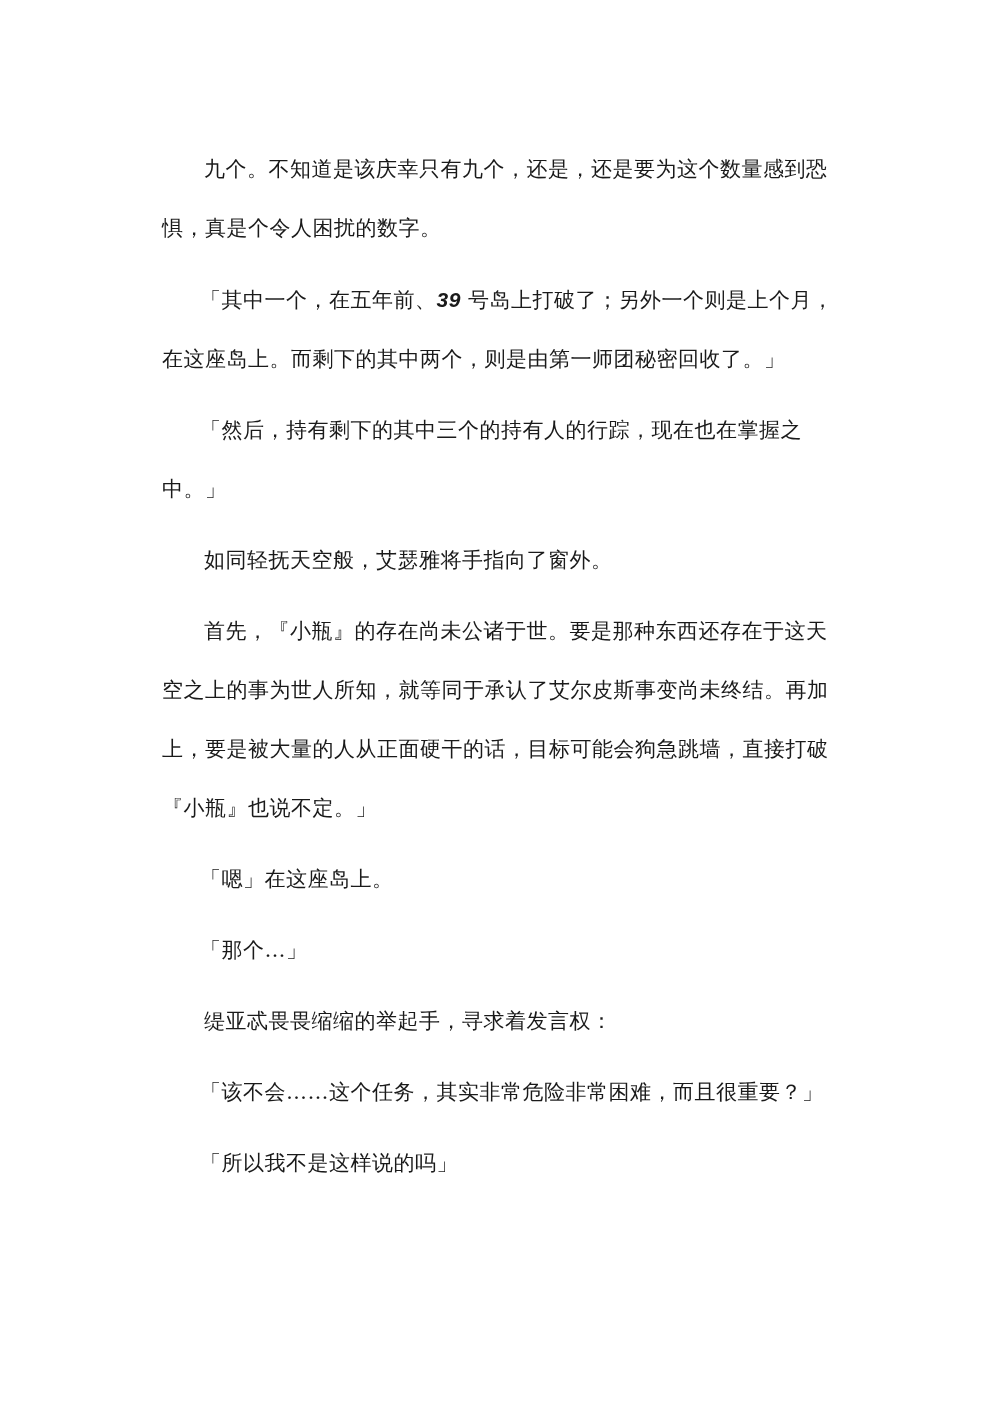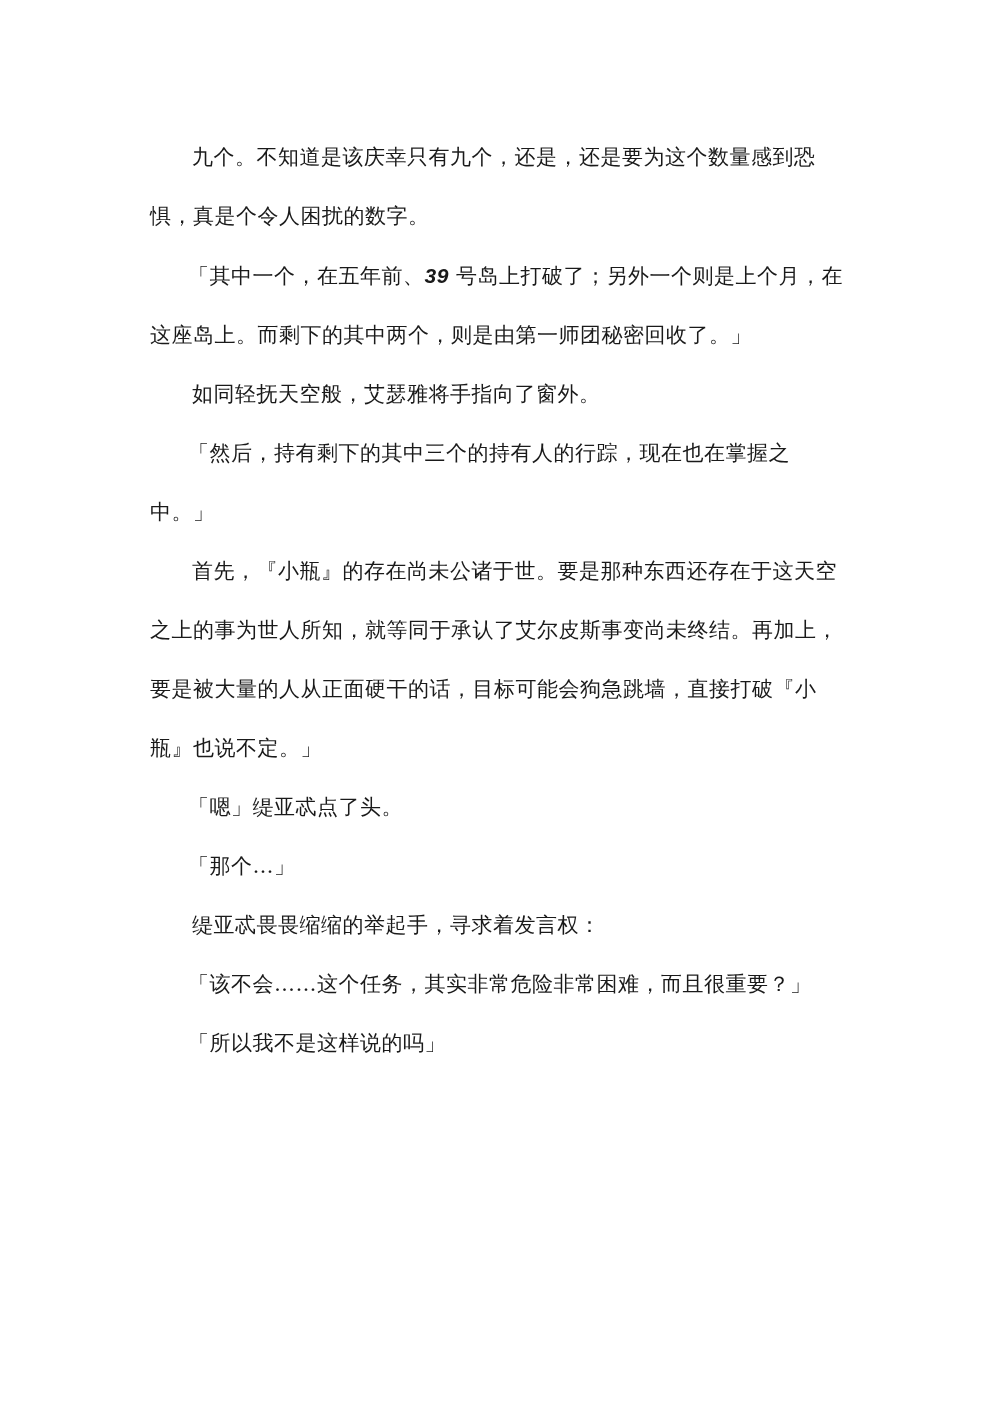--- a/index.html
+++ b/index.html
@@ -17,42 +17,42 @@
     }
     .page {
       position: absolute;
       left: 150px;
       top: 128px;
       width: 700px;
     }
     .para {
       font-size: 21px;
       line-height: 59px;
-      margin: 0;
+      margin: 12px;
       text-indent: 42px;
       letter-spacing: 0.5px;
       white-space: normal;
       word-break: break-all;
     }
     .para.quote {
       text-indent: 38px;
     }
     .num {
       font-family: Liberation Sans, sans-serif;
       font-style: italic;
       font-weight: bold;
     }
   </style>
 </head>
 <body>
 
 <div class="page">
   <p class="para">九个。不知道是该庆幸只有九个，还是，还是要为这个数量感到恐惧，真是个令人困扰的数字。</p>
   <p class="para quote"><span>「其中一个，在五年前、</span><span class="num">39</span><span> 号岛上打破了；另外一个则是上个月，在这座岛上。而剩下的其中两个，则是由第一师团秘密回收了。」</span></p>
+  <p class="para quote">「然后，持有剩下的其中三个的持有人的行踪，现在也在掌握之中。」</p>
   <p class="para">如同轻抚天空般，艾瑟雅将手指向了窗外。</p>
-  <p class="para quote">「然后，持有剩下的其中三个的持有人的行踪，现在也在掌握之中。」</p>
   <p class="para">首先，『小瓶』的存在尚未公诸于世。要是那种东西还存在于这天空之上的事为世人所知，就等同于承认了艾尔皮斯事变尚未终结。再加上，要是被大量的人从正面硬干的话，目标可能会狗急跳墙，直接打破『小瓶』也说不定。」</p>
-  <p class="para quote">「嗯」缇亚忒点了头。</p>
+  <p class="para quote">「嗯」在这座岛上。</p>
   <p class="para quote">「那个…」</p>
   <p class="para">缇亚忒畏畏缩缩的举起手，寻求着发言权：</p>
   <p class="para quote">「该不会……这个任务，其实非常危险非常困难，而且很重要？」</p>
   <p class="para quote">「所以我不是这样说的吗」</p>
 </div>
 
 </body></html>

